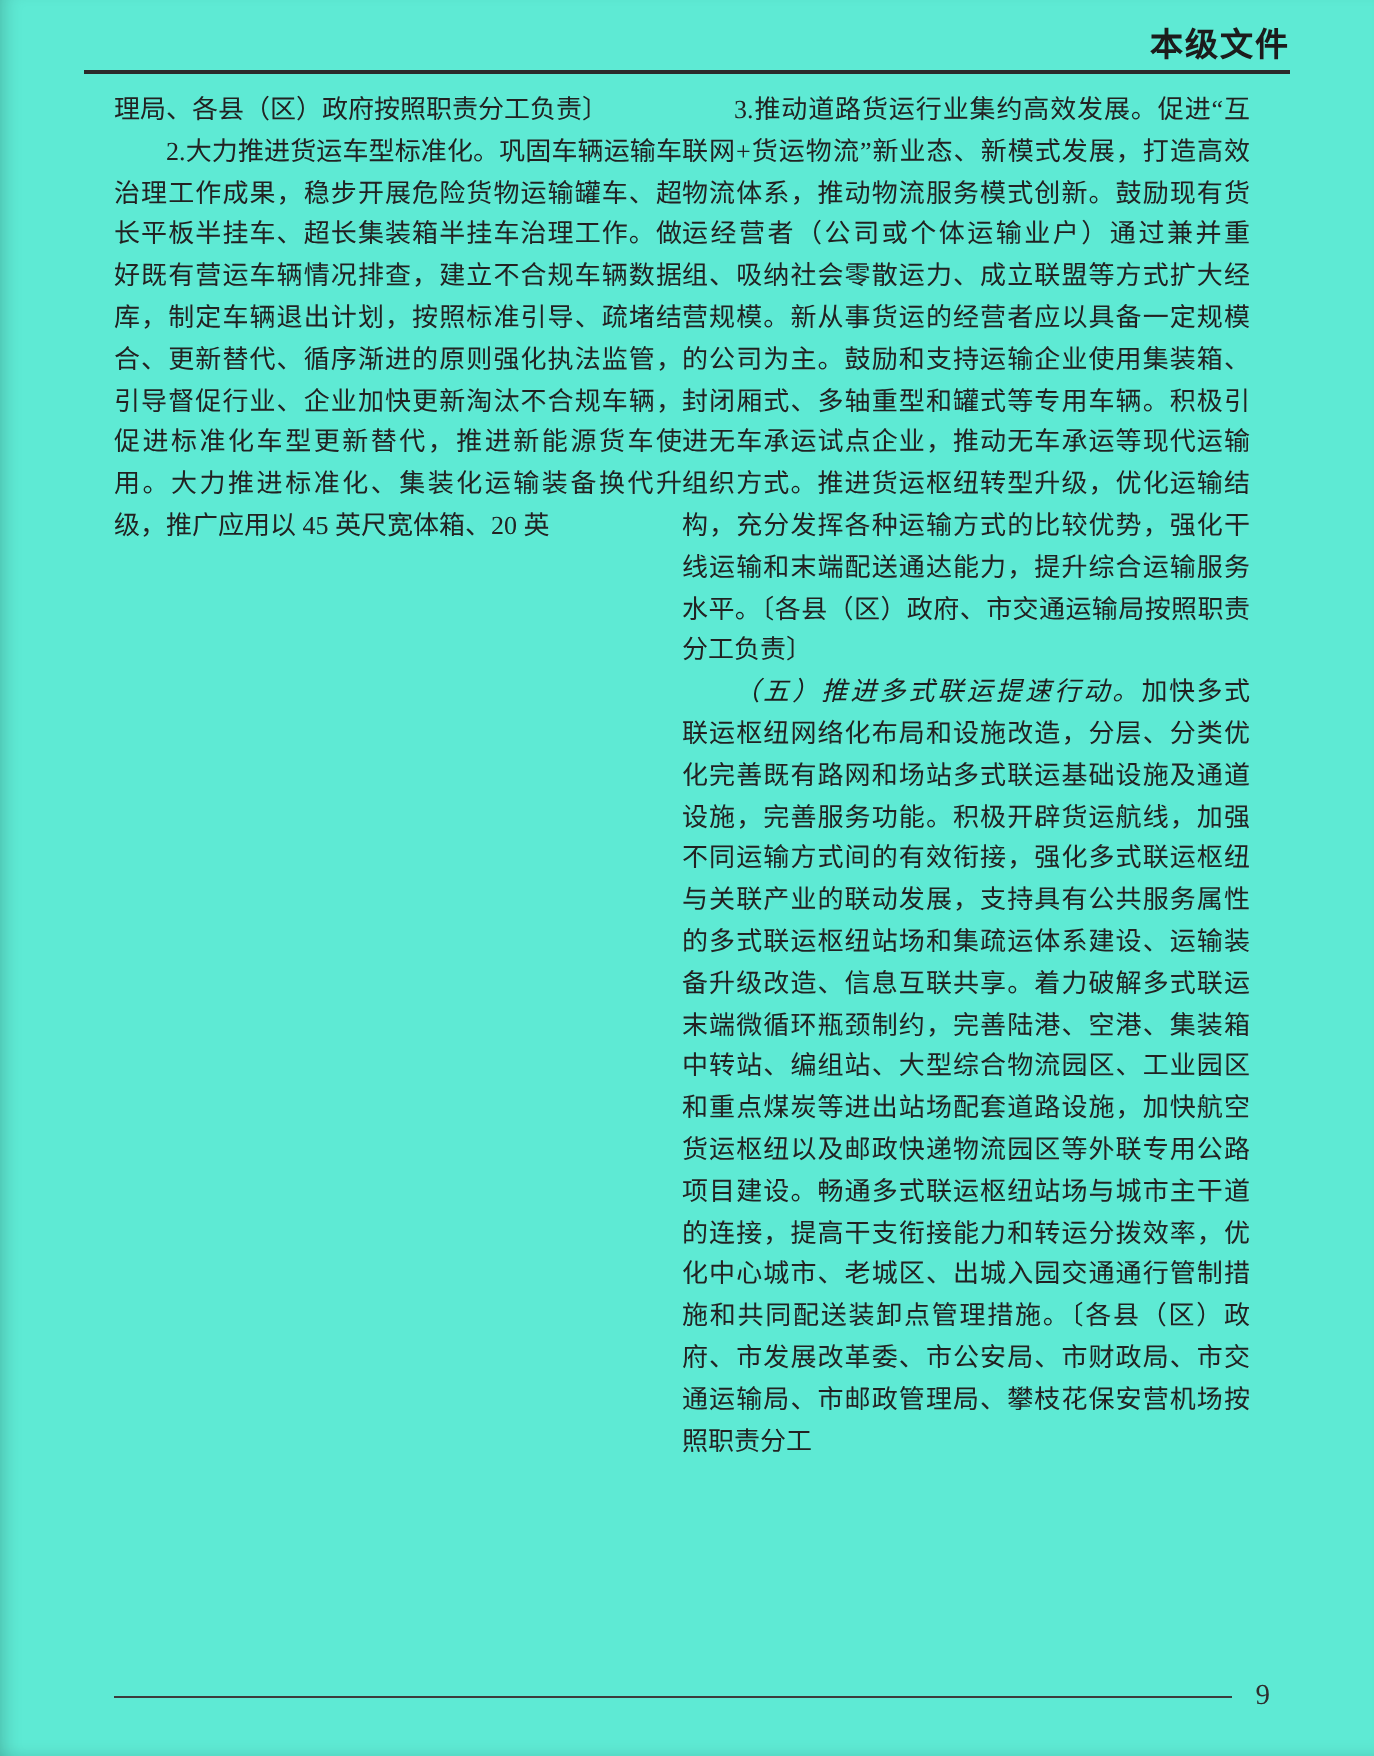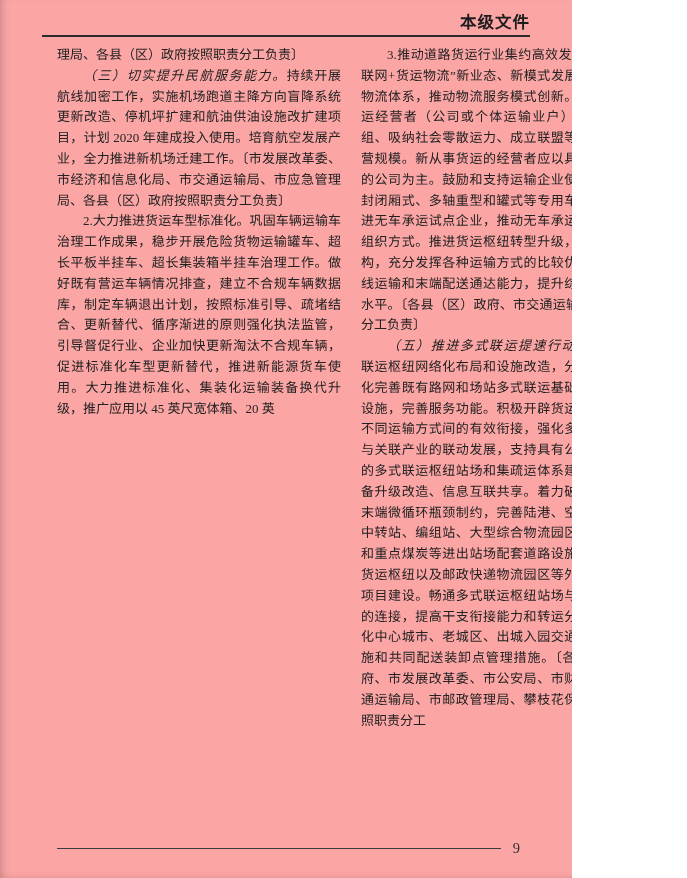--- a/index.html
+++ b/index.html
@@ -2,23 +2,23 @@
 <html lang="zh-CN"><head>
 <meta charset="utf-8">
 <style>
   html, body {
     margin: 0;
     padding: 0;
     background: #ffffff;
   }
   .page {
     position: relative;
-    width: 572px;
+    width: 687px;
     height: 878px;
-    background: #fca5a5;
+    background: #5eead4;
     overflow: hidden;
     box-shadow: inset 8px 0 10px -7px rgba(0,0,0,0.22),
                 inset 0 -7px 9px -7px rgba(0,0,0,0.10);
     font-family: "Liberation Serif", "DejaVu Serif", serif;
     color: #222222;
   }
   .header {
     position: absolute;
     top: 0;
     left: 42px;
@@ -37,21 +37,20 @@
     letter-spacing: 1px;
     color: #1c1c1c;
   }
   .content {
     position: absolute;
     top: 45px;
     left: 57px;
     width: 588px;
     height: 792px;
     display: flex;
-    gap: 20px;
     overflow: hidden;
   }
   .column {
     width: 284px;
     overflow: hidden;
   }
   .para {
     margin: 0;
     font-size: 13px;
     line-height: 20.8px;
@@ -91,21 +90,20 @@
 
 <div class="page">
 
   <div class="header">
     <span class="header-label">本级文件</span>
   </div>
 
   <div class="content">
     <div class="column">
         <p class="para"><span class="song">理局、各县（区）政府按照职责分工负责〕</span></p>
-        <p class="para indent"><span class="kai">（三）切实提升民航服务能力。</span><span class="song">持续开展航线加密工作，实施机场跑道主降方向盲降系统更新改造、停机坪扩建和航油供油设施改扩建项目，计划 2020 年建成投入使用。培育航空发展产业，全力推进新机场迁建工作。〔市发展改革委、市经济和信息化局、市交通运输局、市应急管理局、各县（区）政府按照职责分工负责〕</span></p>
         <p class="para indent"><span class="song">2.大力推进货运车型标准化。巩固车辆运输车治理工作成果，稳步开展危险货物运输罐车、超长平板半挂车、超长集装箱半挂车治理工作。做好既有营运车辆情况排查，建立不合规车辆数据库，制定车辆退出计划，按照标准引导、疏堵结合、更新替代、循序渐进的原则强化执法监管，引导督促行业、企业加快更新淘汰不合规车辆，促进标准化车型更新替代，推进新能源货车使用。大力推进标准化、集装化运输装备换代升级，推广应用以 45 英尺宽体箱、20 英</span></p>
       </div>
     <div class="column">
         <p class="para indent"><span class="song">3.推动道路货运行业集约高效发展。促进“互联网+货运物流”新业态、新模式发展，打造高效物流体系，推动物流服务模式创新。鼓励现有货运经营者（公司或个体运输业户）通过兼并重组、吸纳社会零散运力、成立联盟等方式扩大经营规模。新从事货运的经营者应以具备一定规模的公司为主。鼓励和支持运输企业使用集装箱、封闭厢式、多轴重型和罐式等专用车辆。积极引进无车承运试点企业，推动无车承运等现代运输组织方式。推进货运枢纽转型升级，优化运输结构，充分发挥各种运输方式的比较优势，强化干线运输和末端配送通达能力，提升综合运输服务水平。〔各县（区）政府、市交通运输局按照职责分工负责〕</span></p>
         <p class="para indent"><span class="kai">（五）推进多式联运提速行动。</span><span class="song">加快多式联运枢纽网络化布局和设施改造，分层、分类优化完善既有路网和场站多式联运基础设施及通道设施，完善服务功能。积极开辟货运航线，加强不同运输方式间的有效衔接，强化多式联运枢纽与关联产业的联动发展，支持具有公共服务属性的多式联运枢纽站场和集疏运体系建设、运输装备升级改造、信息互联共享。着力破解多式联运末端微循环瓶颈制约，完善陆港、空港、集装箱中转站、编组站、大型综合物流园区、工业园区和重点煤炭等进出站场配套道路设施，加快航空货运枢纽以及邮政快递物流园区等外联专用公路项目建设。畅通多式联运枢纽站场与城市主干道的连接，提高干支衔接能力和转运分拨效率，优化中心城市、老城区、出城入园交通通行管制措施和共同配送装卸点管理措施。〔各县（区）政府、市发展改革委、市公安局、市财政局、市交通运输局、市邮政管理局、攀枝花保安营机场按照职责分工</span></p>
       </div>
   </div>
 
   <div class="footer">
     <span class="footer-rule"></span>

